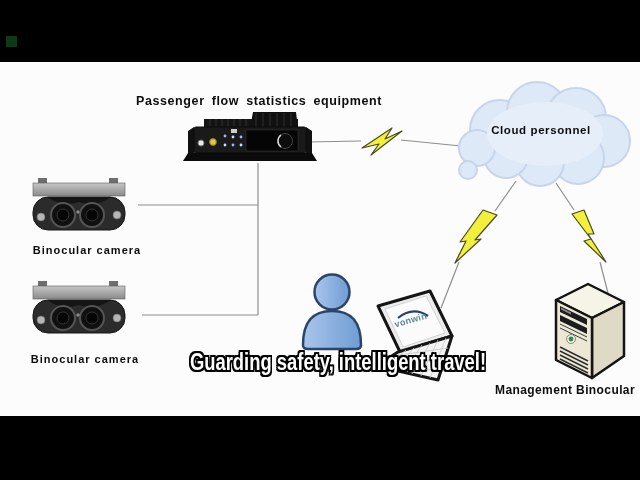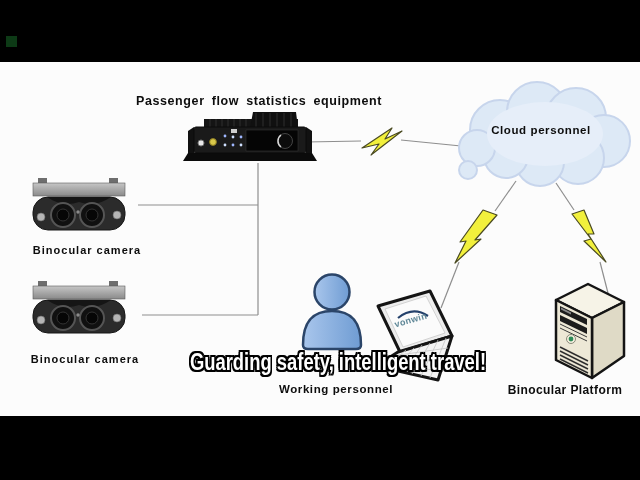--- a/index.html
+++ b/index.html
@@ -178,19 +178,18 @@
         <line x1="560" y1="355" x2="588" y2="369"></line>
         <line x1="560" y1="359" x2="588" y2="373"></line>
       </g>
     </g>
   </svg>
 
   <div class="lbl title">Passenger flow statistics equipment</div>
   <div class="lbl cloud-lbl">Cloud personnel</div>
   <div class="lbl cam1">Binocular camera</div>
   <div class="lbl cam2">Binocular camera</div>
-  <div class="lbl personnel">Working personnel</div>
-  <div class="lbl mgmt">Binocular Platform</div>
+  <div class="lbl mgmt">Management Binocular</div>
   <div class="laptop-logo">vonwin</div>
   <div class="caption">Guarding safety, intelligent travel!</div>
 
   <div class="bar bottom"></div>
 </div>
 
 </body></html>

